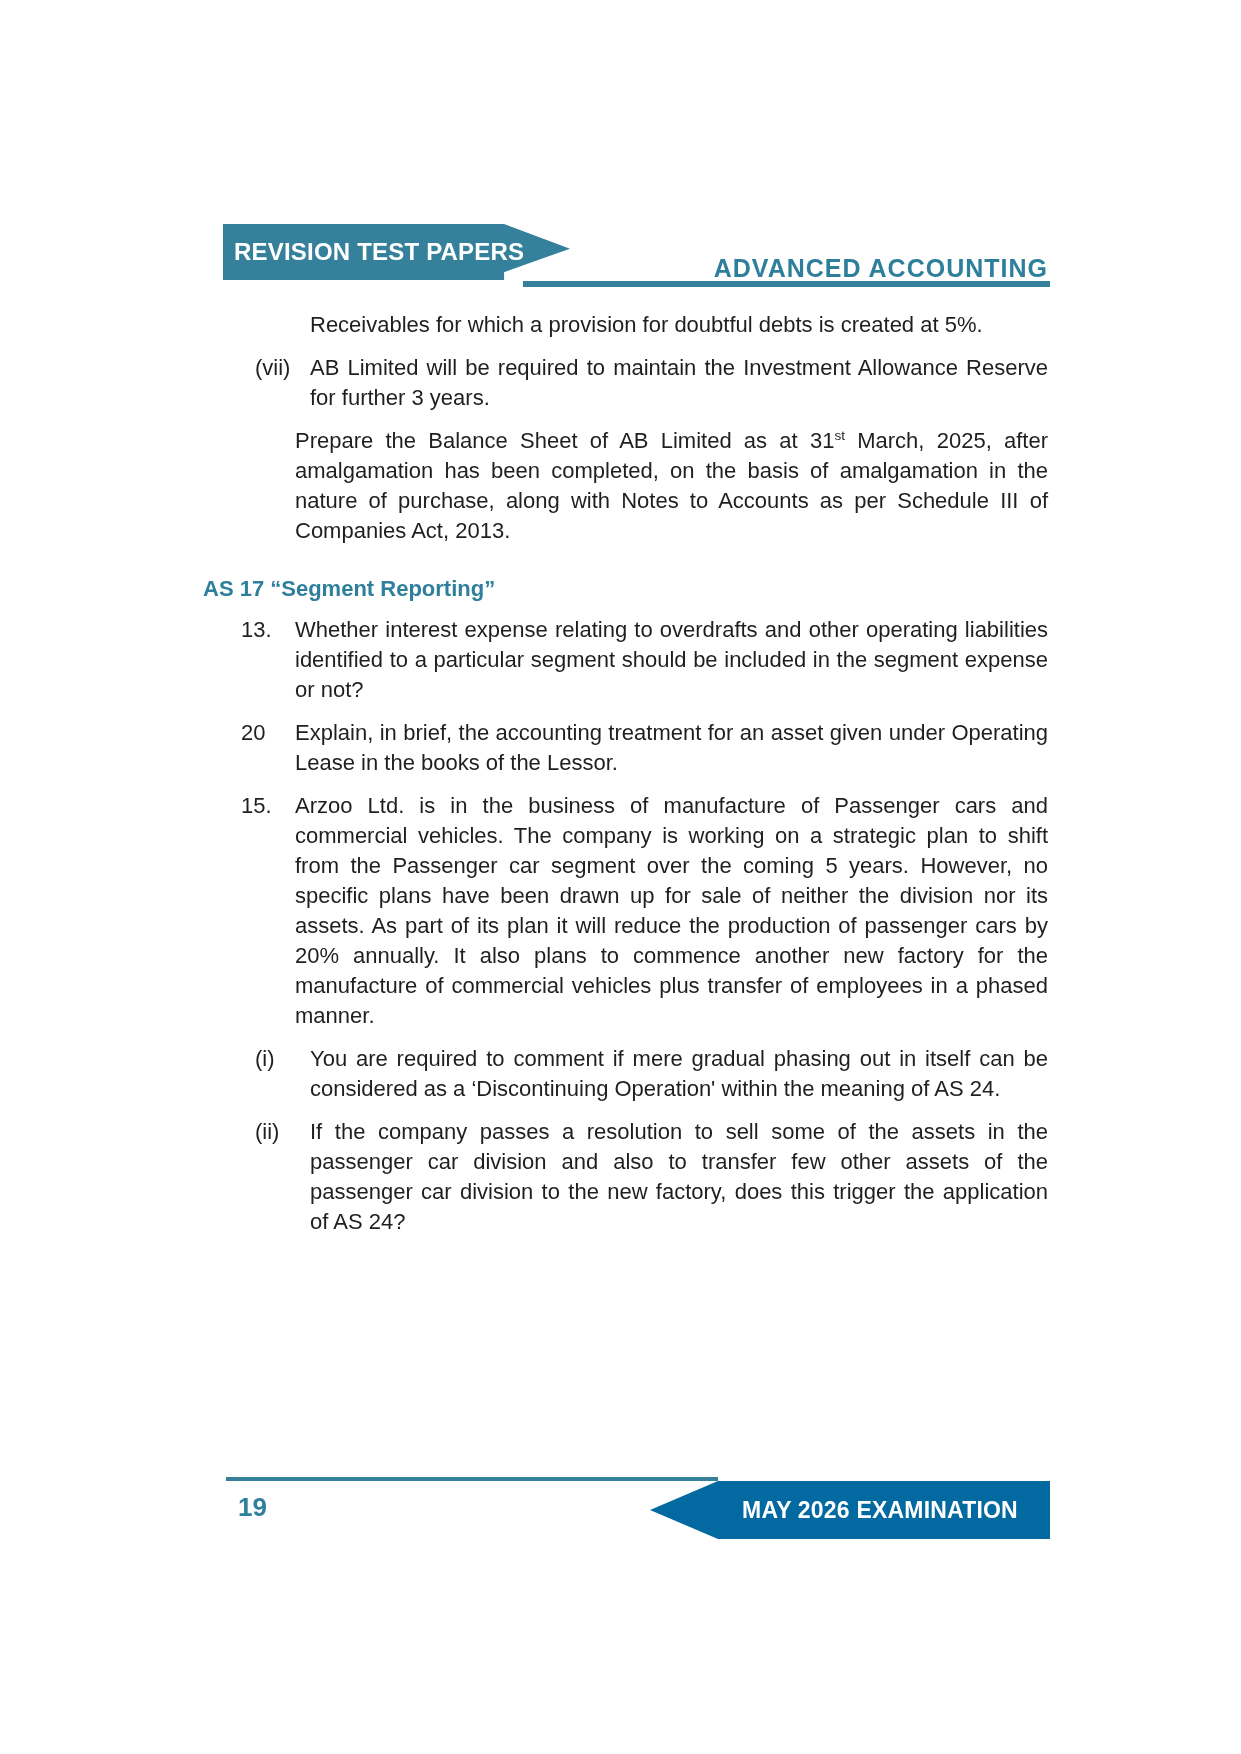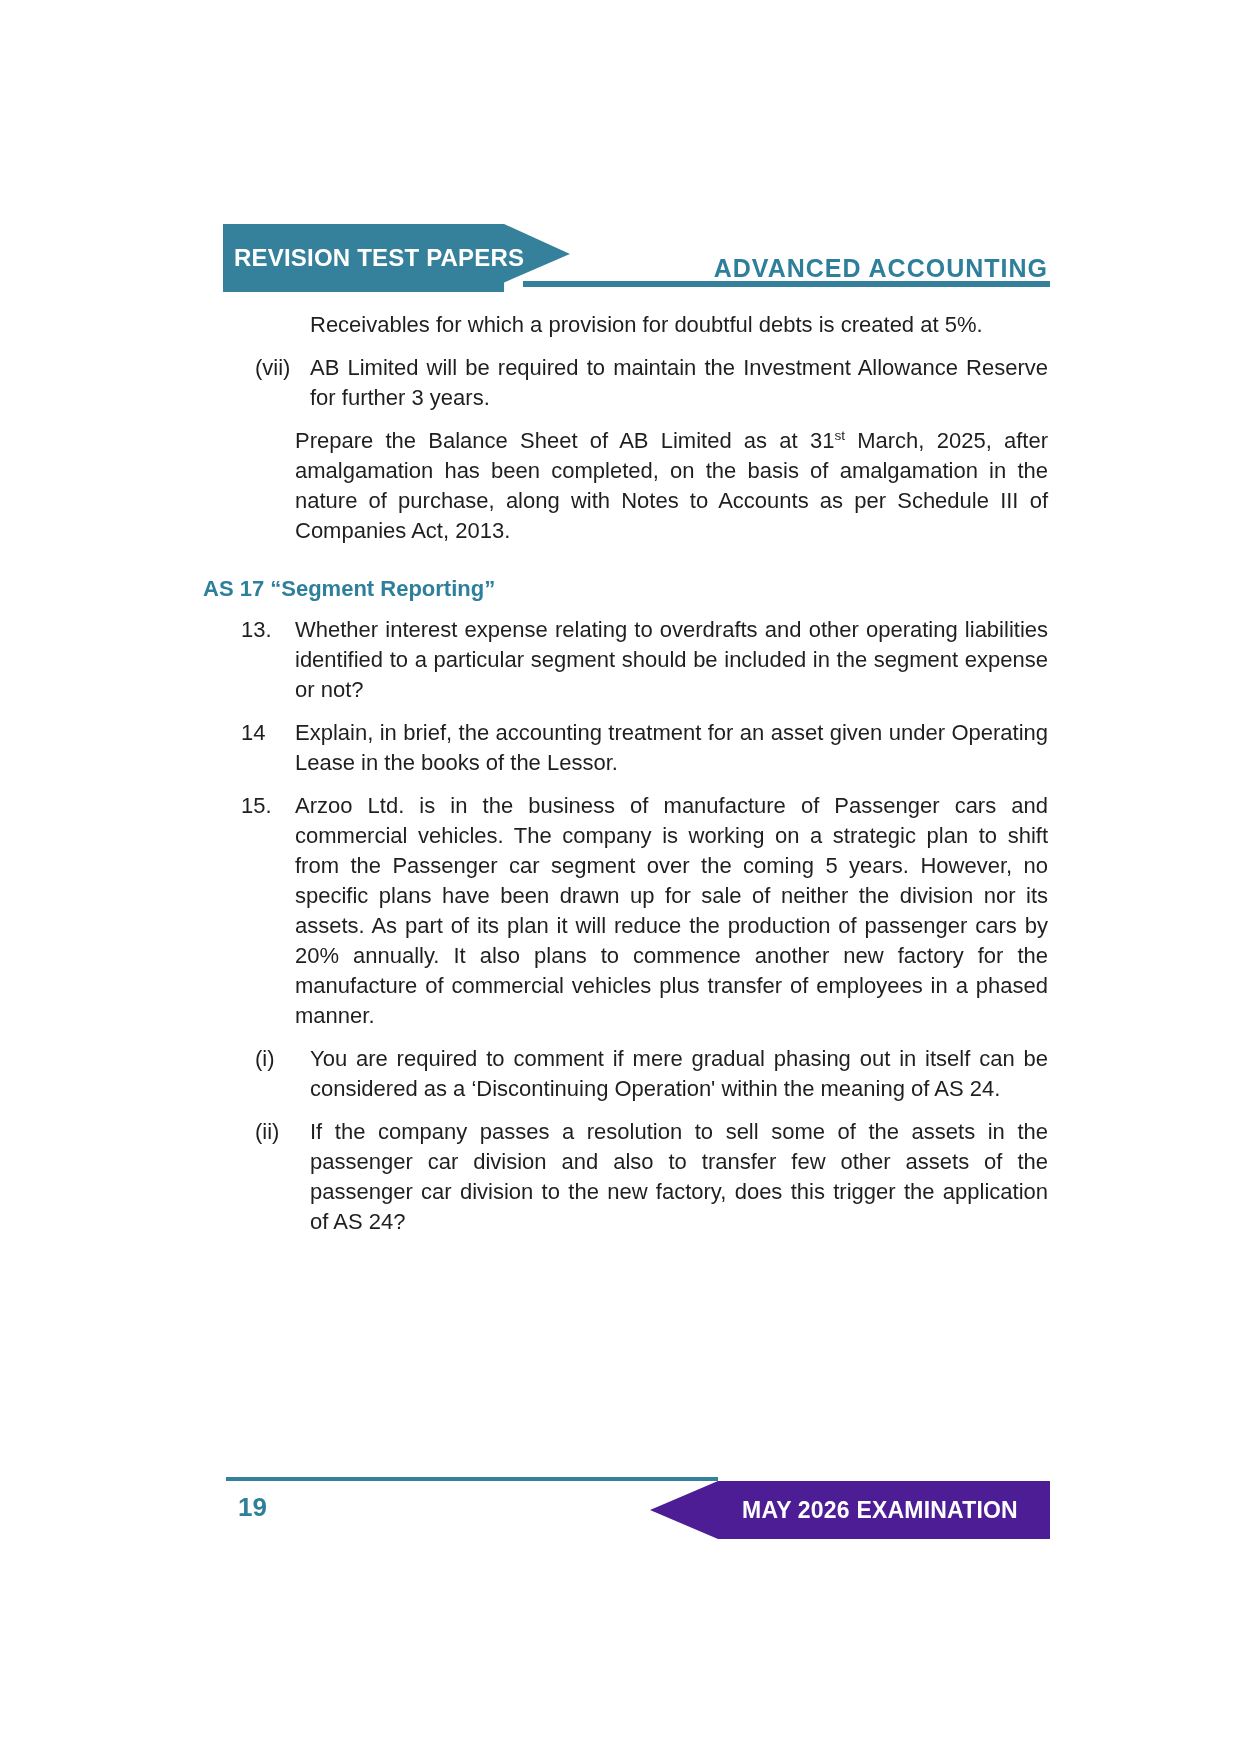--- a/index.html
+++ b/index.html
@@ -10,21 +10,21 @@
     background: #ffffff;
     font-family: "Liberation Sans", sans-serif;
     color: #1f1f1f;
     overflow: hidden;
   }
 
   
   .header-banner {
     position: absolute;
     left: 223px; top: 224px;
-    width: 347px; height: 68px;
+    width: 347px; height: 56px;
     background: #35819b;
     clip-path: polygon(0 0, 81% 0, 100% 44%, 81% 86%, 81% 100%, 0 100%);
     display: flex; align-items: center;
   }
   .header-banner-label {
     color: #ffffff;
     font-weight: bold;
     font-size: 24px;
     letter-spacing: 0.2px;
     padding-left: 11px;
@@ -80,21 +80,21 @@
     position: absolute;
     left: 238px; top: 1492px;
     color: #2e7f9b;
     font-weight: bold;
     font-size: 26px;
   }
   .footer-banner {
     position: absolute;
     left: 650px; top: 1481px;
     width: 400px; height: 58px;
-    background: #4c1d95;
+    background: #0369a1;
     clip-path: polygon(17% 0, 100% 0, 100% 100%, 17% 100%, 0 50%);
     display: flex; align-items: center; justify-content: center;
   }
   .footer-banner-label {
     color: #ffffff;
     font-weight: bold;
     font-size: 23px;
     letter-spacing: 0.2px;
     padding-left: 60px;
     white-space: nowrap;
@@ -124,21 +124,21 @@
       <span>Prepare the Balance Sheet of AB Limited as at 31</span><sup class="ord">st</sup><span> March, 2025, after amalgamation has been completed, on the basis of amalgamation in the nature of purchase, along with Notes to Accounts as per Schedule III of Companies Act, 2013.</span>
     </div>
 
     <div class="section-heading">AS 17 “Segment Reporting”</div>
     <div class="block row1">
       <span class="marker">13.</span>
       <div>Whether interest expense relating to overdrafts and other operating liabilities identified to a particular segment should be included in the segment expense or not?</div>
     </div>
 
     <div class="block row1">
-      <span class="marker">14</span>
+      <span class="marker">20</span>
       <div>Explain, in brief, the accounting treatment for an asset given under Operating Lease in the books of the Lessor.</div>
     </div>
 
     <div class="block row1">
       <span class="marker">15.</span>
       <div>Arzoo Ltd. is in the business of manufacture of Passenger cars and commercial vehicles.  The company is working on a strategic plan to shift from the Passenger car segment over the coming 5 years.  However, no specific plans have been drawn up for sale of neither the division nor its assets.  As part of its plan it will reduce the production of passenger cars by 20% annually.  It also plans to commence another new factory for the manufacture of commercial vehicles plus transfer of employees in a phased manner.</div>
     </div>
 
     <div class="block row2">
       <span class="marker">(i)</span>

